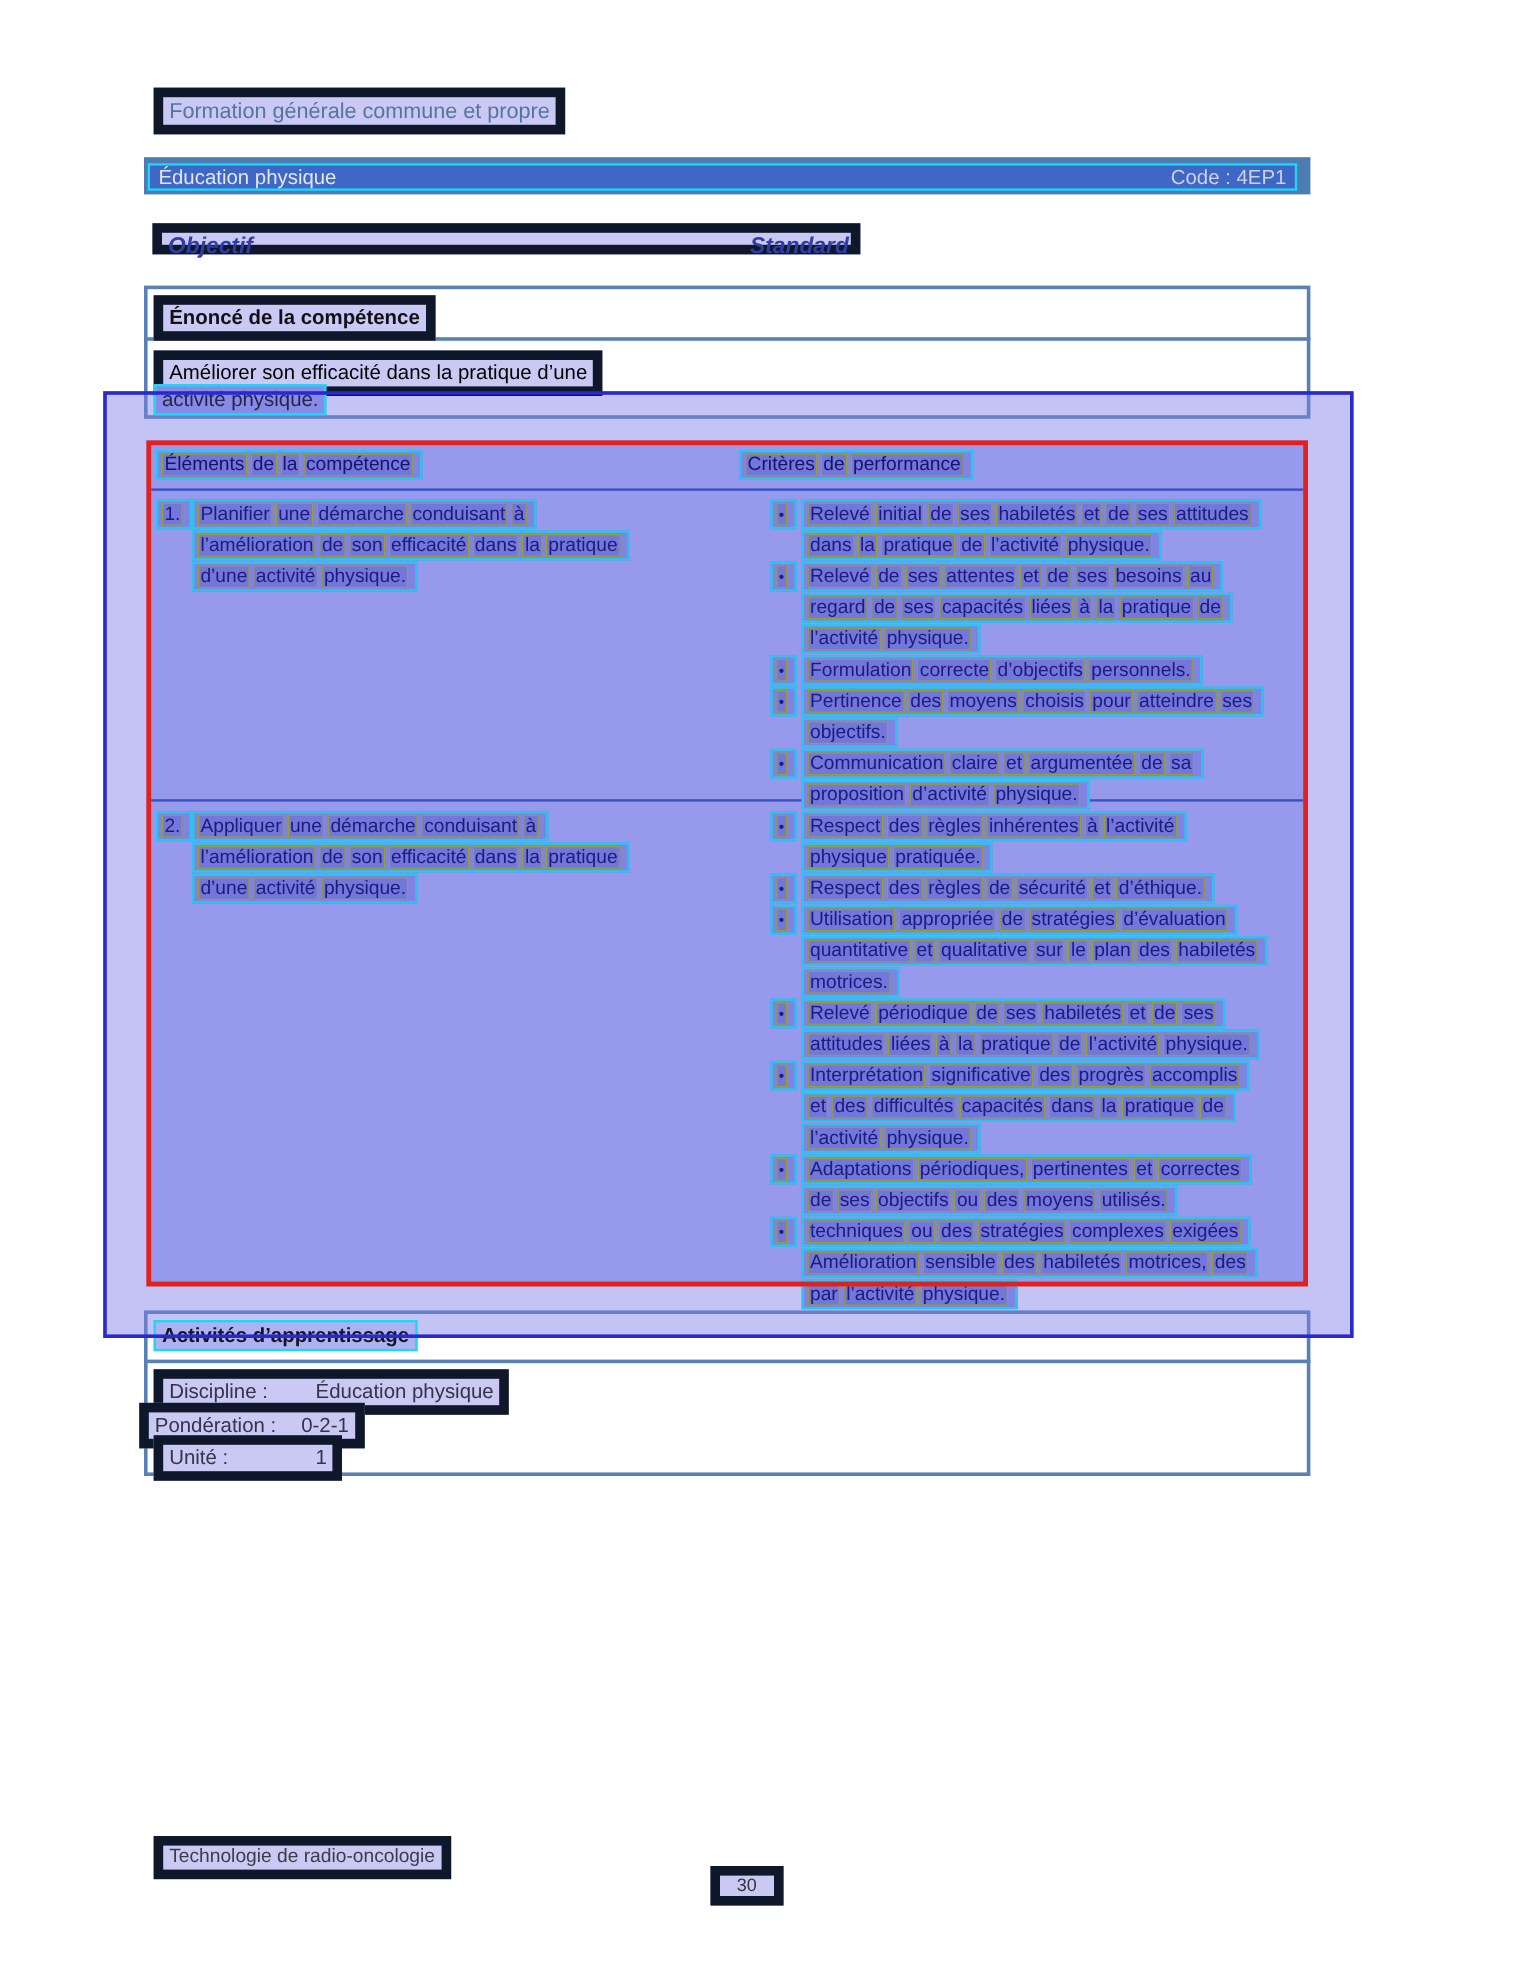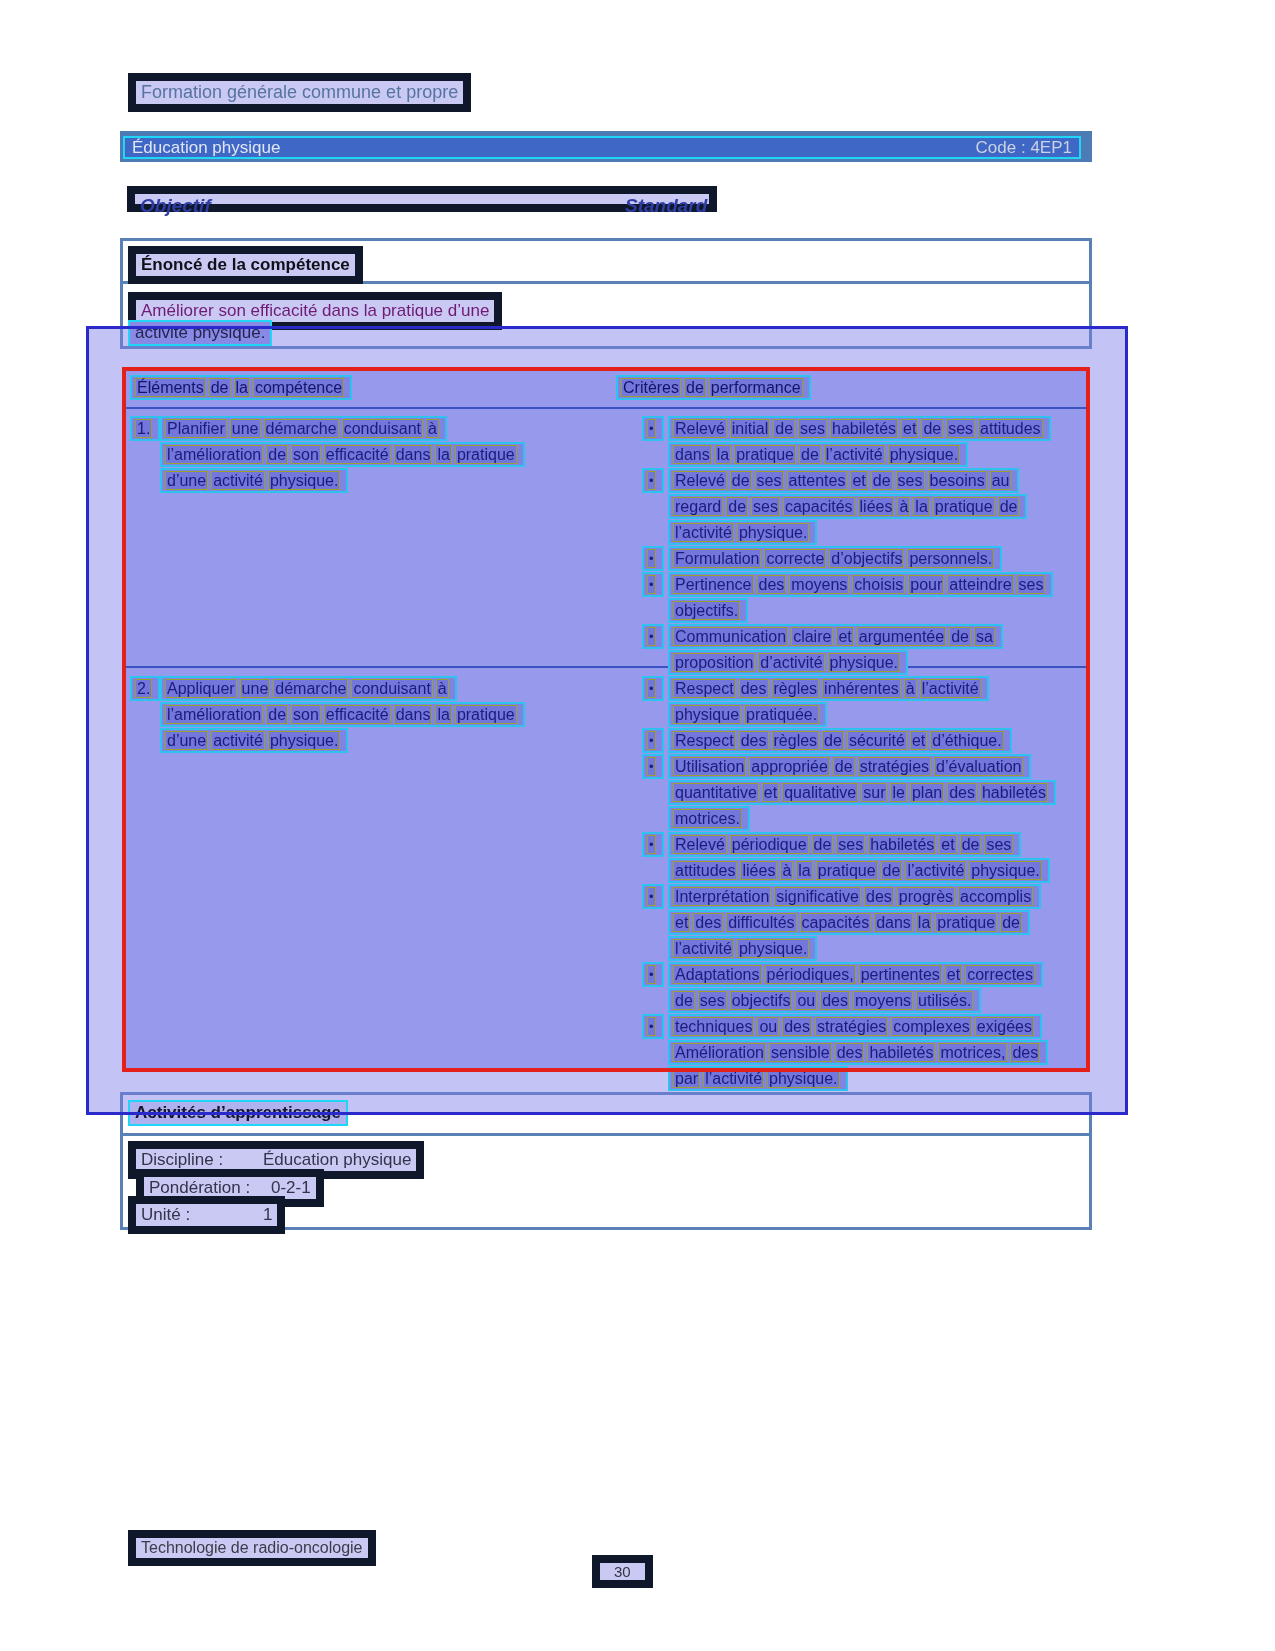--- a/index.html
+++ b/index.html
@@ -58,21 +58,21 @@
   .bar-code  { color: #ccd2e2; }
 
   .obj-std { left: 127px; top: 186px; width: 590px; height: 26px; }
   .obj-std span { font-size: 19px; font-weight: bold; font-style: italic; color: #2f3da4; }
   .std-pos { position: absolute; left: 490px; top: 1px; }
 
   .frame-box { position: absolute; border: 3px solid #5a81b5; background: transparent; z-index: 1; }
   .enonce-box { left: 120px; top: 238px; width: 972px; height: 111px; }
   .enonce-divider { position: absolute; left: 120px; top: 281px; width: 972px; height: 3px; background: #5a81b5; z-index: 2; }
   .enonce-title { left: 128px; top: 246px; font-size: 17px; font-weight: bold; color: #101018; }
-  .enonce-l1 { left: 128px; top: 292px; font-size: 17px; color: #701a75; }
+  .enonce-l1 { left: 128px; top: 292px; font-size: 17px; color: #000000; }
   .enonce-l2 { left: 128px; top: 320px; font-size: 17px; color: #24244e; }
 
   
   .table-bg { position: absolute; left: 122px; top: 367px; width: 968px; height: 705px; background: #b0b3ee; z-index: 1; }
   .table-frame { position: absolute; left: 122px; top: 367px; width: 968px; height: 705px; border: 4px solid #e32019; background: transparent; z-index: 11; }
   .th1 { position: absolute; left: 130px; top: 375px; z-index: 10; }
   .th2 { position: absolute; left: 616px; top: 375px; z-index: 10; }
   .tdivider { position: absolute; left: 126px; width: 960px; height: 2px; background: #3b52c2; z-index: 10; }
   .hdr-div { top: 407px; }
   .row-div { top: 666px; }
@@ -98,21 +98,21 @@
     border: 3px solid #2929cc; background: transparent; z-index: 20;
   }
 
   
   .act-box { left: 120px; top: 1092px; width: 972px; height: 138px; }
   .act-title { left: 128px; top: 1100px; font-size: 17px; font-weight: bold; color: #14142a; }
   .act-divider { position: absolute; left: 120px; top: 1133px; width: 972px; height: 3px; background: #5a81b5; z-index: 2; }
   .act-row { font-size: 17px; color: #33334a; }
   .act-row .lbl { display: inline-block; width: 122px; }
   .act-r0 { left: 128px; top: 1141px; }
-  .act-r1 { left: 136px; top: 1169px; }
+  .act-r1 { left: 116px; top: 1169px; }
   .act-r2 { left: 128px; top: 1196px; }
 
   
   .footer-prog { left: 128px; top: 1530px; font-size: 16px; color: #3c3c48; }
   .page-num { left: 592px; top: 1555px; font-size: 15px; color: #33333f; padding: 0 14px; }
 </style>
 </head>
 <body>
 
 <div class="page">

